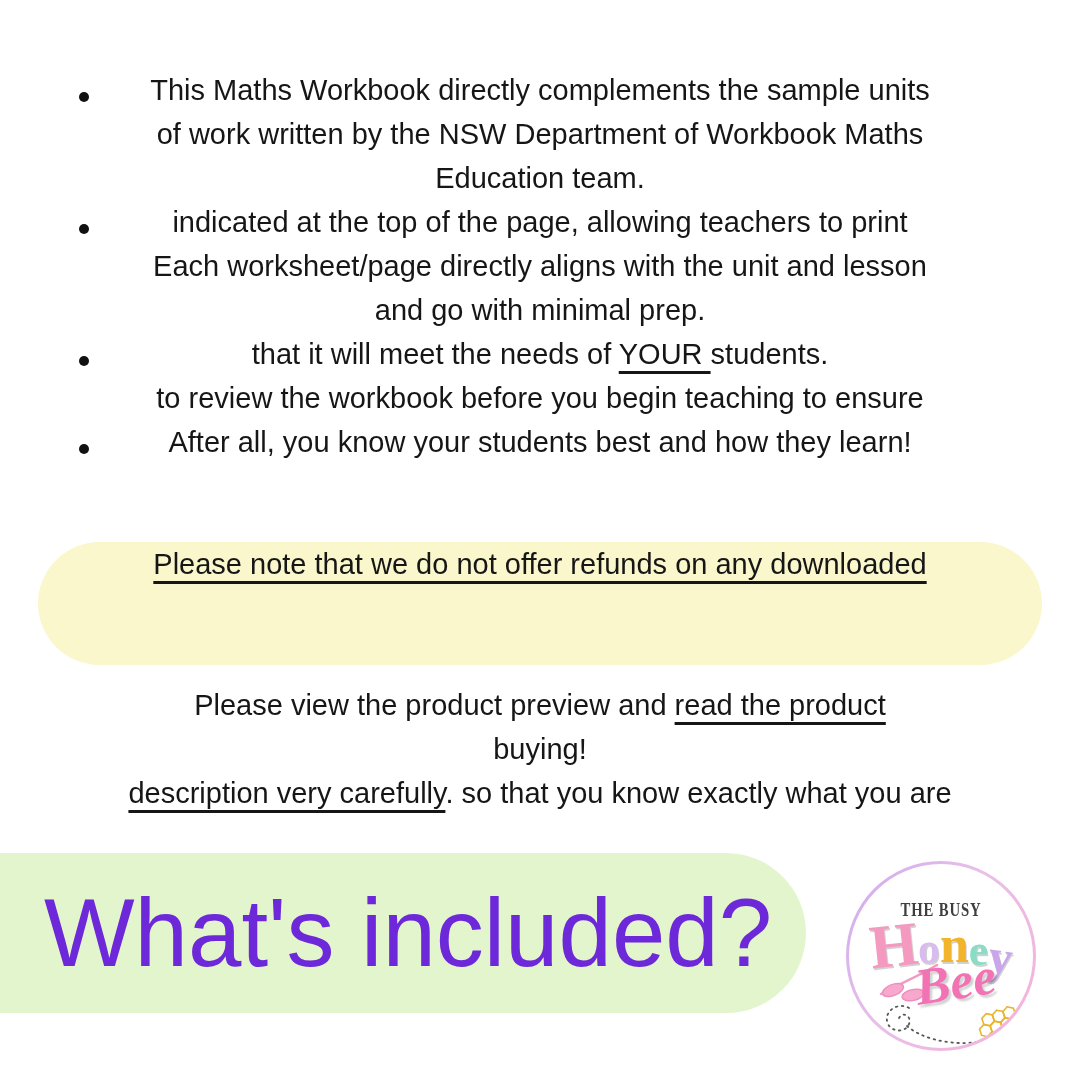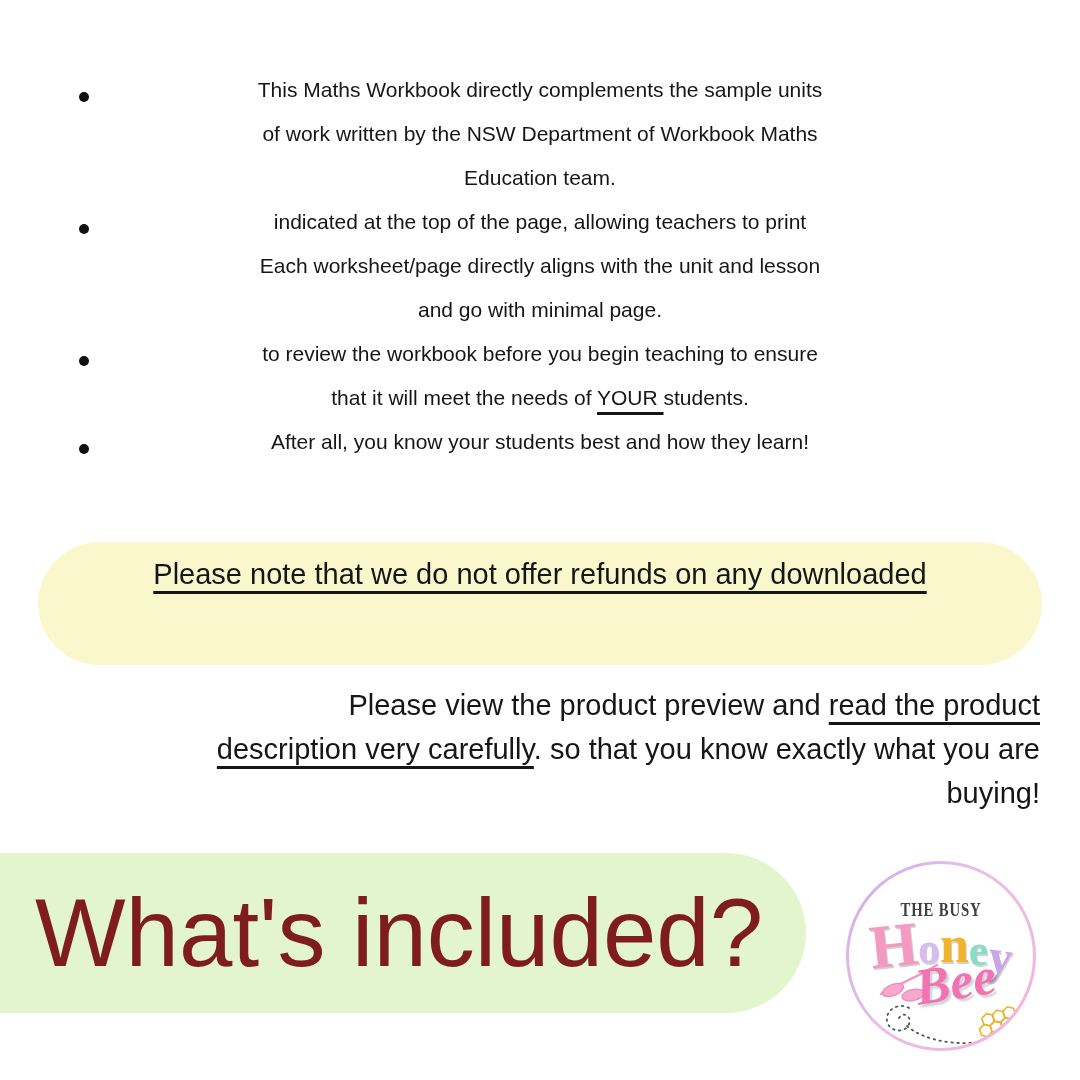--- a/index.html
+++ b/index.html
@@ -4,45 +4,45 @@
 <style>
   html,body { margin:0; padding:0; }
   body {
     width:1080px; height:1080px; position:relative; overflow:hidden;
     background:#ffffff; color:#161616;
     font-family:"Liberation Sans", sans-serif;
   }
   .canvas { position:absolute; inset:0; width:1080px; height:1080px; }
 
   
-  .bullet-list { position:absolute; left:40px; top:68px; width:1000px; font-size:21px; line-height:44px; }
+  .bullet-list { position:absolute; left:40px; top:68px; width:1000px; font-size:29px; line-height:44px; }
   .bullet-item { position:relative; text-align:center; }
   .bullet-dot { position:absolute; left:39px; top:24px; width:10px; height:10px; border-radius:50%; background:#111; }
   .bline { white-space:nowrap; }
   .ul { text-decoration:underline; text-decoration-thickness:2.5px; text-underline-offset:7px; }
 
   
   .refund-note {
     position:absolute; left:38px; top:542px; width:1004px; height:123px; box-sizing:border-box;
     background:#FAF7CC; border-radius:62px;
-    display:flex; flex-direction:column; align-items:center; padding-top:10px;
+    display:flex; flex-direction:column; align-items:center; 
     font-size:29px; line-height:44px; text-align:center;
   }
   .refund-note .bline { text-decoration:underline; text-decoration-thickness:2.5px; text-underline-offset:7px; }
 
   
-  .preview-note { position:absolute; left:40px; top:683px; width:1000px; font-size:29px; line-height:44px; text-align:right; }
+  .preview-note { position:absolute; left:40px; top:683px; width:1000px; font-size:29px; line-height:44px; text-align:center; }
 
   
   .included-banner {
     position:absolute; left:0; top:853px; width:806px; height:160px;
     background:#E3F5CC; border-radius:0 80px 80px 0;
     display:flex; align-items:center;
   }
-  .included-heading { margin-left:35px; font-size:96px; color:#7f1d1d; white-space:nowrap; letter-spacing:0px; }
+  .included-heading { margin-left:44px; font-size:96px; color:#6d28d9; white-space:nowrap; letter-spacing:0px; }
 
   
   .brand-logo {
     position:absolute; left:846px; top:861px; width:190px; height:190px; border-radius:50%;
     background:linear-gradient(125deg, #cfaaee 0%, #e8c0e8 45%, #f6b1d8 100%);
   }
   .logo-inner { position:absolute; inset:3px; border-radius:50%; background:#fff; overflow:hidden;font-family:Liberation Serif, serif; }
   .busy-text {
     position:absolute; left:0; right:0; top:36px; text-align:center;
     font-weight:bold; font-size:18px; letter-spacing:1px; color:#3F3F3F;
@@ -78,44 +78,44 @@
       <span class="bullet-dot"></span>
       <div class="bline">This Maths Workbook directly complements the sample units</div>
       <div class="bline">of work written by the NSW Department of Workbook Maths</div>
       <div class="bline">Education team.</div>
     </div>
 
     <div class="bullet-item">
       <span class="bullet-dot"></span>
       <div class="bline">indicated at the top of the page, allowing teachers to print</div>
       <div class="bline">Each worksheet/page directly aligns with the unit and lesson</div>
-      <div class="bline">and go with minimal page.</div>
+      <div class="bline">and go with minimal prep.</div>
     </div>
 
     <div class="bullet-item">
       <span class="bullet-dot"></span>
+      <div class="bline"><span>that it will meet the needs of </span><span class="ul">YOUR </span><span>students.</span></div>
       <div class="bline">to review the workbook before you begin teaching to ensure</div>
-      <div class="bline"><span>that it will meet the needs of </span><span class="ul">YOUR </span><span>students.</span></div>
     </div>
 
     <div class="bullet-item">
       <span class="bullet-dot"></span>
       <div class="bline">After all, you know your students best and how they learn!</div>
     </div>
 
   </div>
 
   <div class="refund-note">
     <div class="bline">Please note that we do not offer refunds on any downloaded</div>
   </div>
 
   <div class="preview-note">
     <div class="bline"><span>Please view the product preview and </span><span class="ul">read the product</span></div>
+    <div class="bline">buying!</div>
     <div class="bline"><span class="ul">description very carefully</span><span>. so that you know exactly what you are</span></div>
-    <div class="bline">buying!</div>
   </div>
 
   <div class="included-banner">
     <div class="included-heading">What's included?</div>
   </div>
 
   <div class="brand-logo">
     <div class="logo-inner">
 
       <div class="busy-text">THE BUSY</div>

